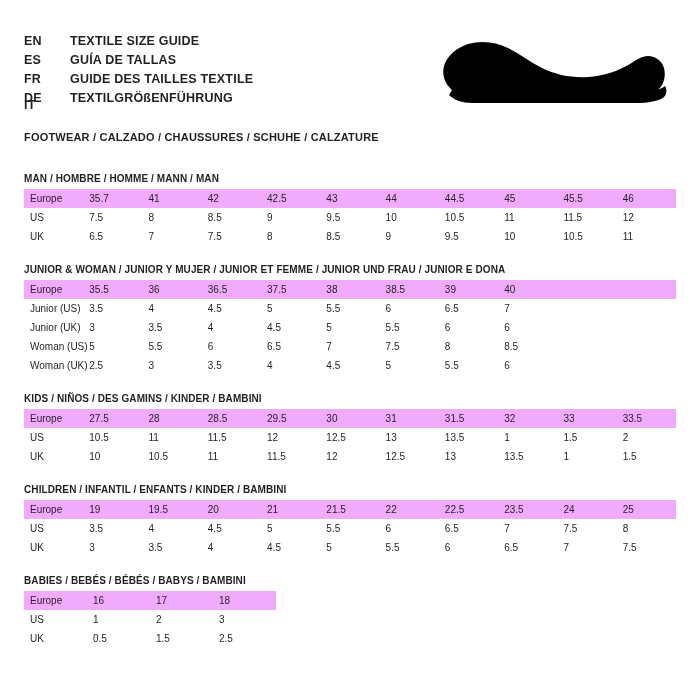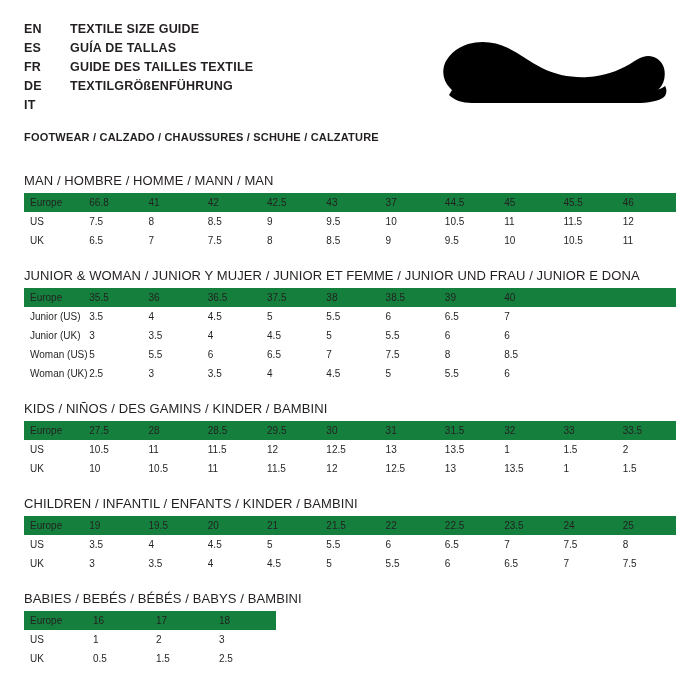--- a/index.html
+++ b/index.html
@@ -36,20 +36,21 @@
   .lang-code {
     width: 46px;
     font-size: 12.5px;
     font-weight: bold;
     letter-spacing: 0.2px;
   }
   .lang-title {
     font-size: 12.5px;
     font-weight: bold;
     letter-spacing: 0.2px;
+    margin-top: 12px;
   }
   .footwear-line {
     margin-top: 14px;
     font-size: 11px;
     font-weight: bold;
     letter-spacing: 0.2px;
   }
 
   
   .shoe {
@@ -60,41 +61,41 @@
     height: 95px;
     z-index: 1;
   }
   .shoe svg { display: block; width: 100%; height: 100%; }
 
   
   .section {
     margin-top: 0;
   }
   .section-title {
-    font-size: 13px;
-    font-weight: normal;
+    font-size: 10px;
+    font-weight: bold;
     letter-spacing: 0.1px;
     margin-bottom: 5px;
   }
   table {
     border-collapse: collapse;
     font-size: 10px;
     table-layout: fixed;
   }
   table.w-full { width: 652px; }
   td {
     height: 19px;
     padding: 0 0 0 6px;
     vertical-align: middle;
     white-space: nowrap;
     font-size: 10px;
     color: #231f20;
   }
   tr.header-row td {
-    background: #15803d;
+    background: #f0abfc;
     font-weight: normal;
   }
   tr.alt td {
     background: #ffffff;
   }
   td.label {
     text-align: left;
   }
 
   .sec-man { margin-top: 30px; }
@@ -137,26 +138,26 @@
     </div>
     <div class="footwear-line">FOOTWEAR / CALZADO / CHAUSSURES / SCHUHE / CALZATURE</div>
   </div>
 
   <div class="section sec-man">
     <div class="section-title">MAN / HOMBRE / HOMME / MANN / MAN</div>
     <table class="w-full">
       <tbody>
           <tr class="header-row">
             <td class="label">Europe</td>
-            <td>66.8</td>
+            <td>35.7</td>
             <td>41</td>
             <td>42</td>
             <td>42.5</td>
             <td>43</td>
-            <td>37</td>
+            <td>44</td>
             <td>44.5</td>
             <td>45</td>
             <td>45.5</td>
             <td>46</td>
           </tr>
           <tr class="alt">
             <td class="label">US</td>
             <td>7.5</td>
             <td>8</td>
             <td>8.5</td>

